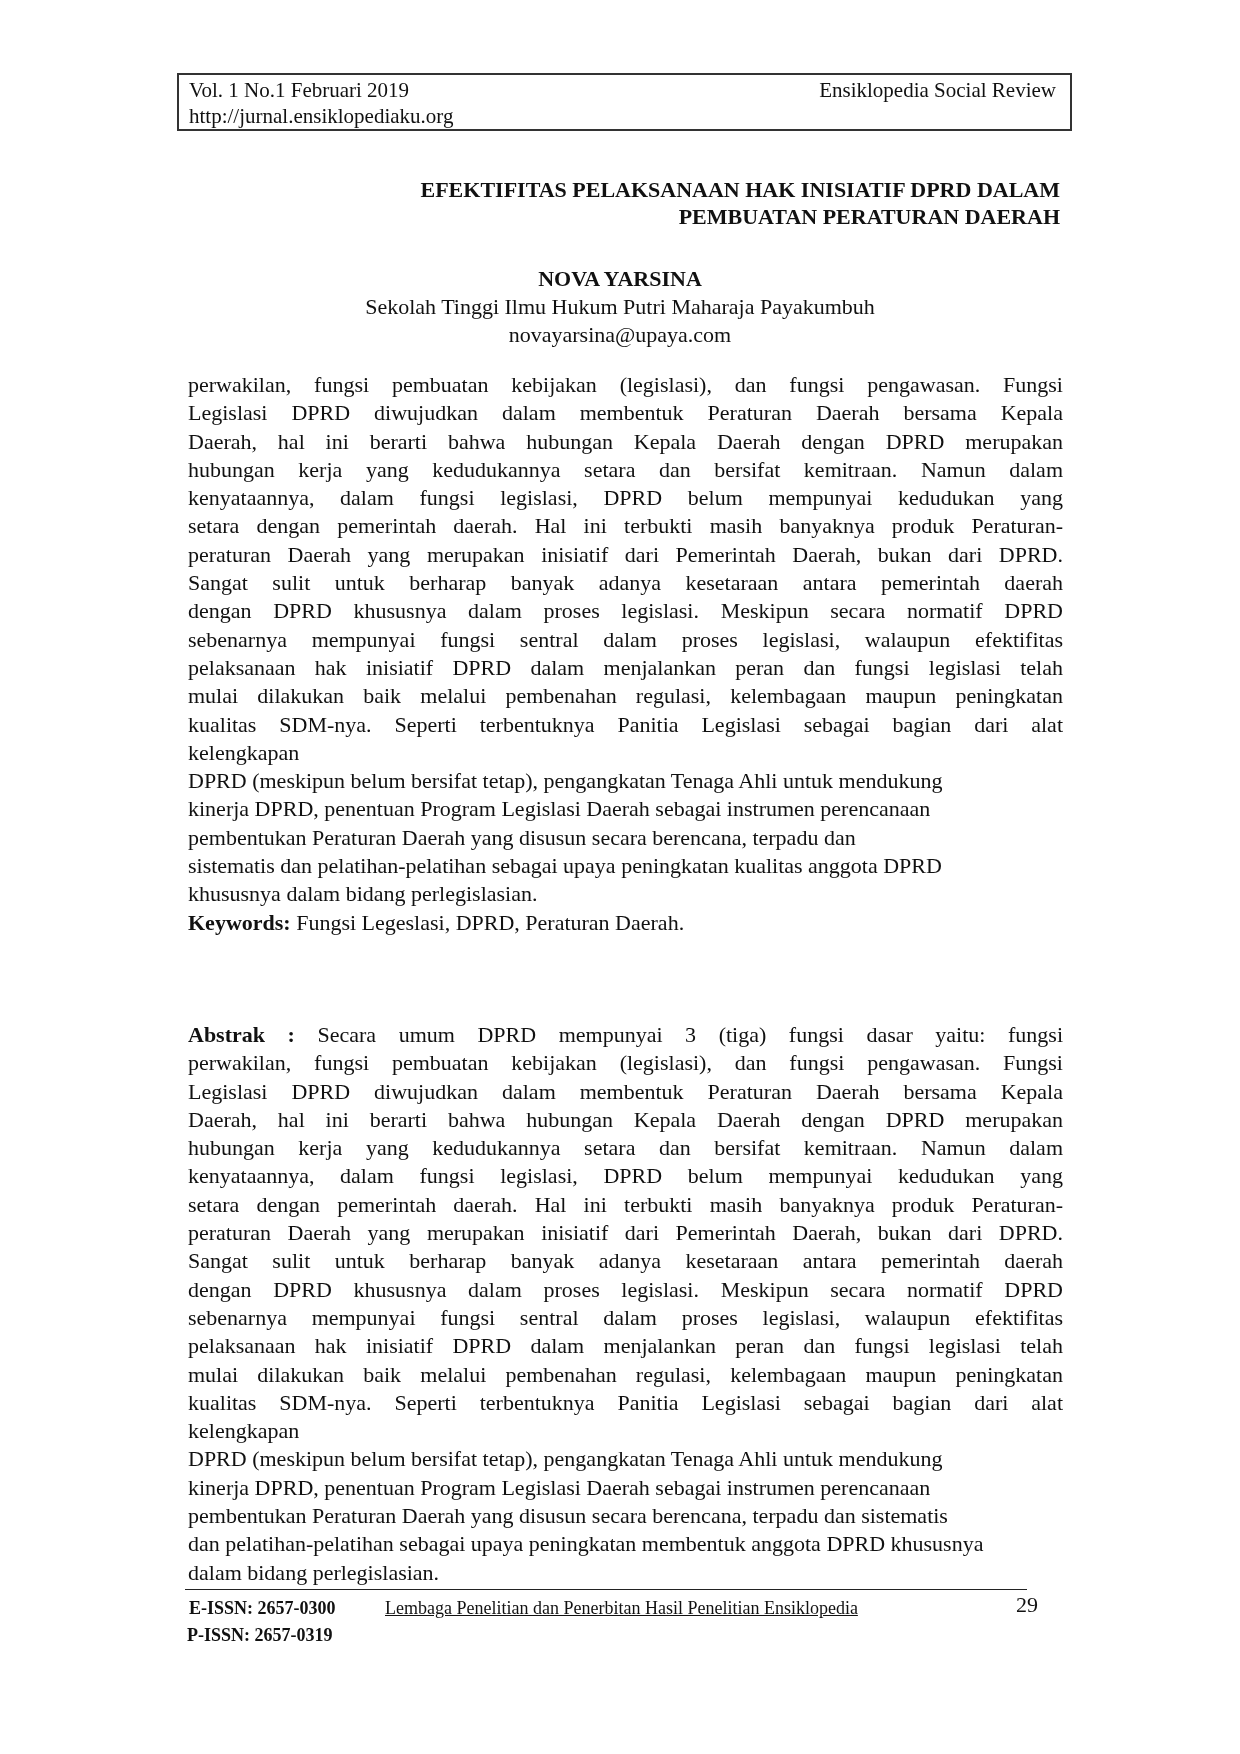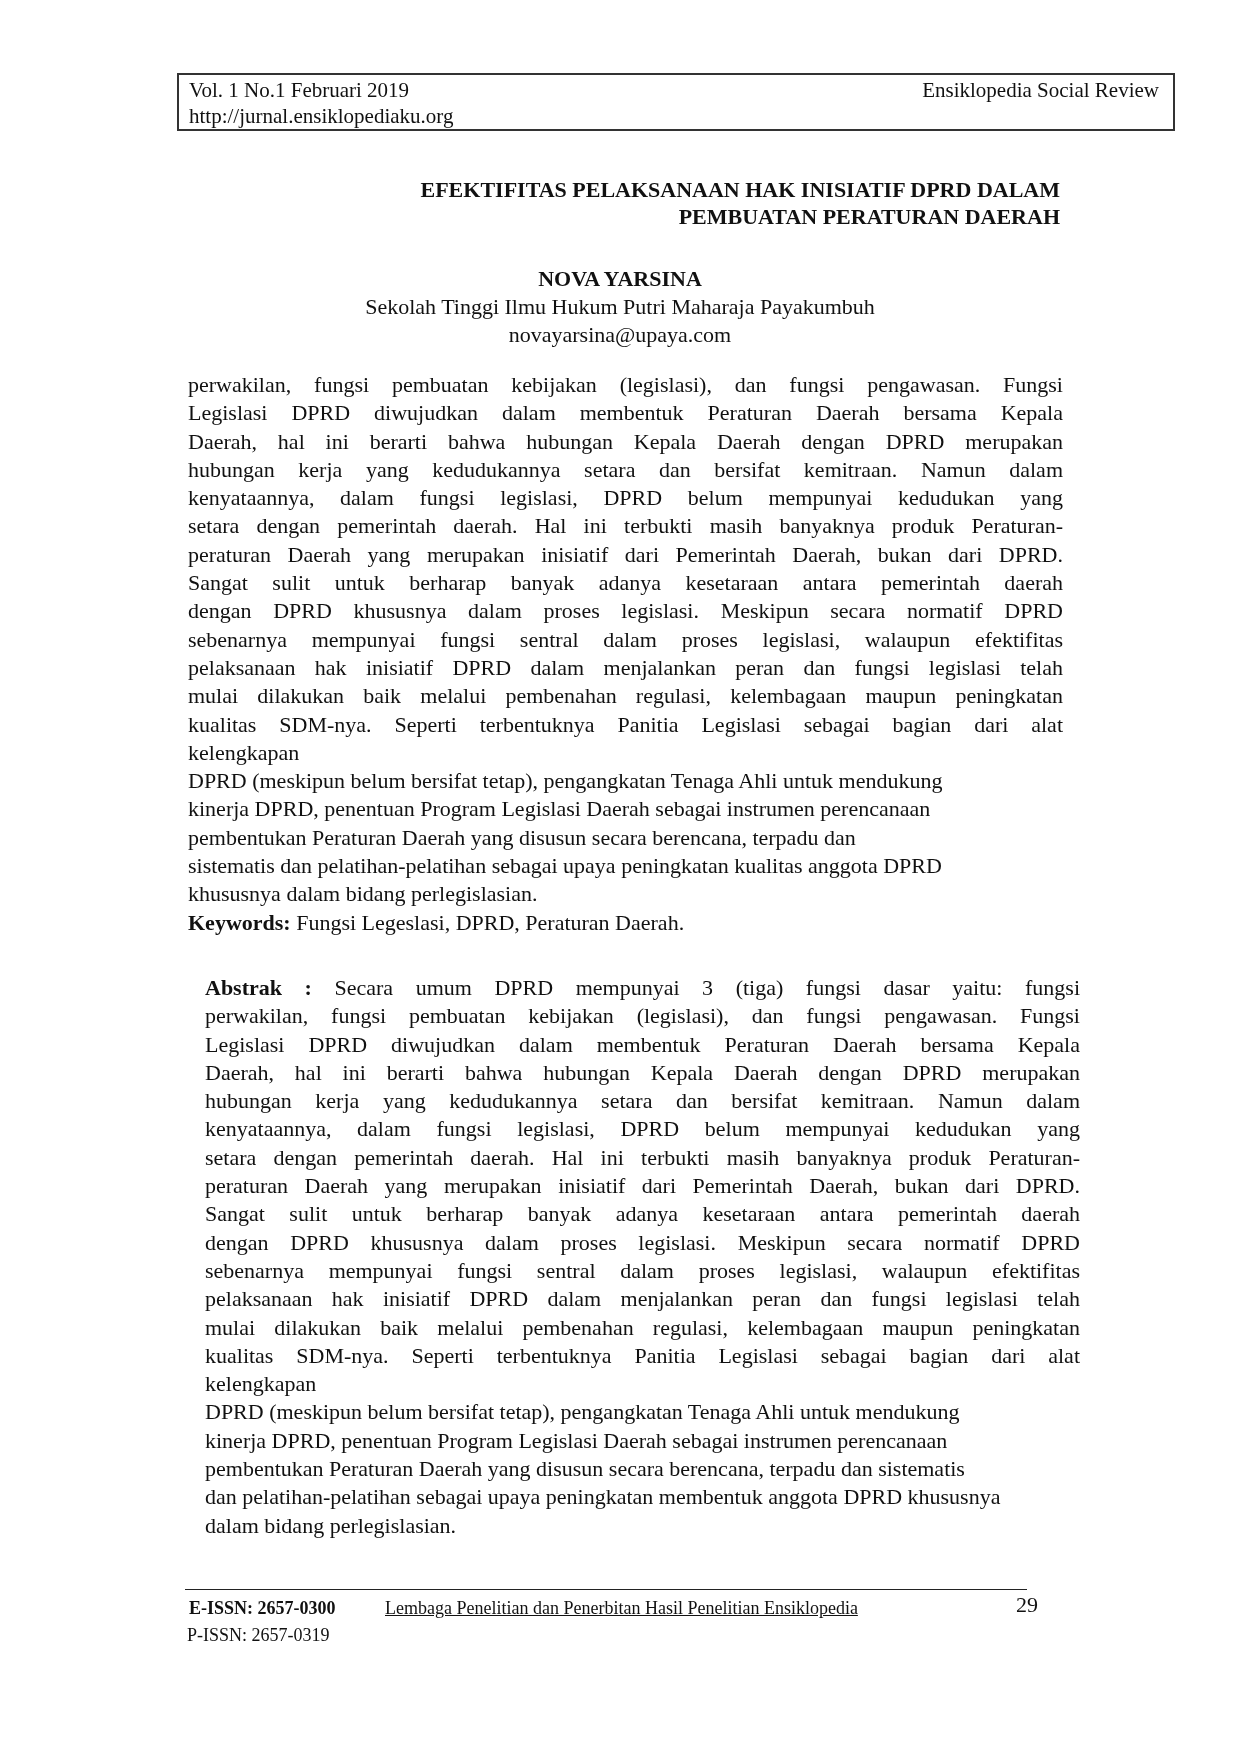--- a/index.html
+++ b/index.html
@@ -1,18 +1,18 @@
 <!DOCTYPE html>
 <html><head>
 <meta charset="utf-8">
 <style>
   html, body { margin: 0; padding: 0; background: #ffffff; }
   body { width: 1240px; height: 1754px; position: relative; overflow: hidden;
          font-family: "Liberation Serif", "DejaVu Serif", serif; color: #111; }
-  .header-box { position: absolute; left: 177px; top: 73px; width: 998px; height: 58px;
+  .header-box { position: absolute; left: 177px; top: 73px; width: 895px; height: 58px;
                 border: 2px solid #333; box-sizing: border-box; }
   .hdr-line { position: absolute; font-size: 21px; line-height: 26px; white-space: nowrap; }
   .hdr-vol { left: 10px; top: 2px; }
   .hdr-url { left: 10px; top: 28px; }
   .hdr-journal { right: 14px; top: 2px; }
   .title { position: absolute; left: 180px; width: 880px; top: 176px; text-align: right;
            font-weight: bold; font-size: 22px; line-height: 27px; }
   .author { position: absolute; left: 180px; width: 880px; top: 266px; text-align: center;
             font-weight: bold; font-size: 22px; line-height: 26px; }
   .affil { position: absolute; left: 180px; width: 880px; top: 293px; text-align: center;
@@ -20,21 +20,21 @@
   .email { position: absolute; left: 180px; width: 880px; top: 321px; text-align: center;
            font-size: 22px; line-height: 28px; }
   .para { position: absolute; left: 188px; width: 875px; font-size: 22px; line-height: 28.3px; }
   .line { display: block; white-space: nowrap; }
   .just { text-align: justify; text-align-last: justify; white-space: normal; }
   .lbl { font-weight: bold; }
   .footer-rule { position: absolute; left: 185px; top: 1589px; width: 842px; height: 0;
                  border-top: 1.5px solid #222; }
   .ft { position: absolute; font-size: 18px; line-height: 22px; white-space: nowrap; }
   .ft-eissn { left: 189px; top: 1597px; font-weight: bold; }
-  .ft-pissn { left: 187px; top: 1624px; }
+  .ft-pissn { left: 187px; top: 1624px; font-weight: bold; }
   .ft-pub { left: 385px; top: 1597px; text-decoration: underline; }
   .ft-page { left: 1016px; top: 1592px; font-size: 22px; line-height: 26px; }
 </style>
 </head>
 <body>
 
 <div class="header-box">
   <span class="hdr-line hdr-vol">Vol. 1 No.1 Februari 2019</span>
   <span class="hdr-line hdr-url">http://jurnal.ensiklopediaku.org</span>
   <span class="hdr-line hdr-journal">Ensiklopedia Social Review</span>
@@ -65,21 +65,21 @@
   <span class="line just">kualitas SDM-nya. Seperti terbentuknya Panitia Legislasi sebagai bagian dari alat</span>
   <span class="line">kelengkapan</span>
   <span class="line">DPRD (meskipun belum bersifat tetap), pengangkatan Tenaga Ahli untuk mendukung</span>
   <span class="line">kinerja DPRD, penentuan Program Legislasi Daerah sebagai instrumen perencanaan</span>
   <span class="line">pembentukan Peraturan Daerah yang disusun secara berencana, terpadu dan</span>
   <span class="line">sistematis dan pelatihan-pelatihan sebagai upaya peningkatan kualitas anggota DPRD</span>
   <span class="line">khususnya dalam bidang perlegislasian.</span>
   <span class="line"><span class="lbl">Keywords:</span><span> Fungsi Legeslasi, DPRD, Peraturan Daerah.</span></span>
 </div>
 
-<div class="para" style="top:974px;margin-left:17px;">
+<div class="para" style="top:1021px;">
   <span class="line just"><span class="lbl">Abstrak :</span><span> Secara umum DPRD mempunyai 3 (tiga) fungsi dasar yaitu: fungsi</span></span>
   <span class="line just">perwakilan, fungsi pembuatan kebijakan (legislasi), dan fungsi pengawasan. Fungsi</span>
   <span class="line just">Legislasi DPRD diwujudkan dalam membentuk Peraturan Daerah bersama Kepala</span>
   <span class="line just">Daerah, hal ini berarti bahwa hubungan Kepala Daerah dengan DPRD merupakan</span>
   <span class="line just">hubungan kerja yang kedudukannya setara dan bersifat kemitraan. Namun dalam</span>
   <span class="line just">kenyataannya, dalam fungsi legislasi, DPRD belum mempunyai kedudukan yang</span>
   <span class="line just">setara dengan pemerintah daerah. Hal ini terbukti masih banyaknya produk Peraturan-</span>
   <span class="line just">peraturan Daerah yang merupakan inisiatif dari Pemerintah Daerah, bukan dari DPRD.</span>
   <span class="line just">Sangat sulit untuk berharap banyak adanya kesetaraan antara pemerintah daerah</span>
   <span class="line just">dengan DPRD khususnya dalam proses legislasi. Meskipun secara normatif DPRD</span>

